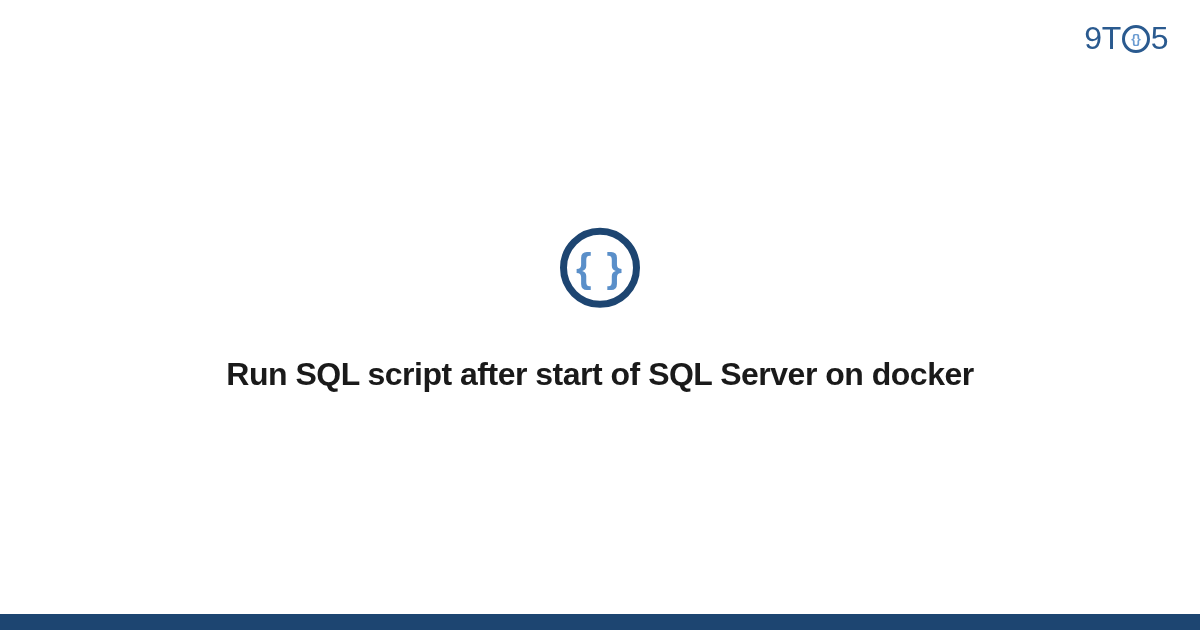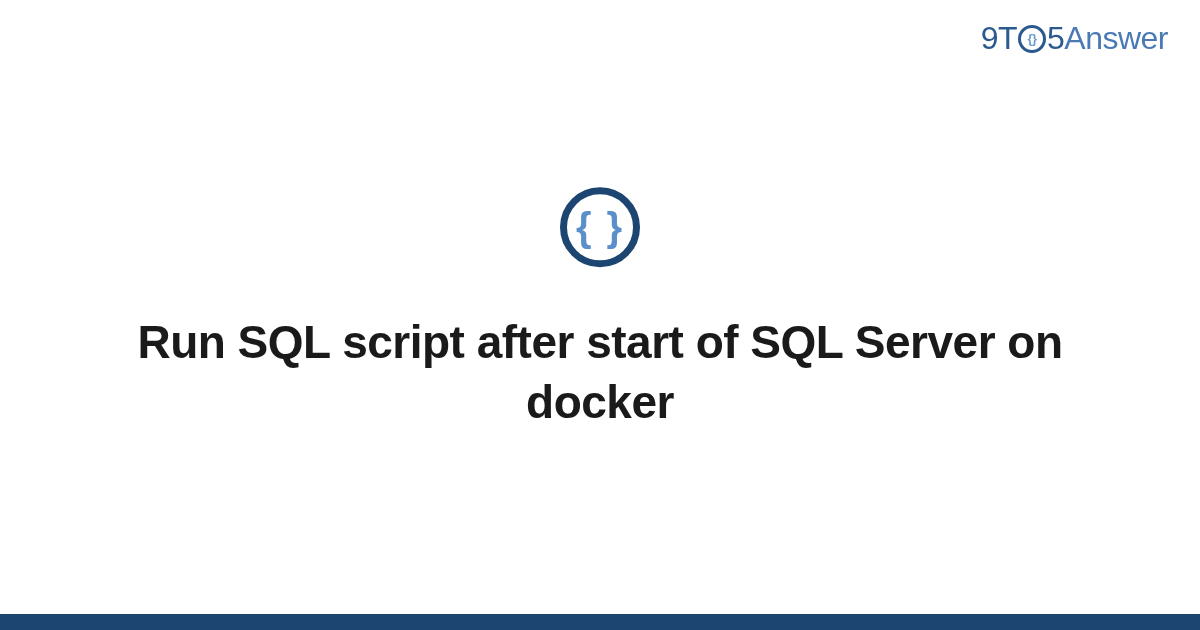--- a/index.html
+++ b/index.html
@@ -78,21 +78,21 @@
     }
     .main-icon .braces {
       font-size: 40px;
       color: #5a8fc9;
       font-weight: 800;
       letter-spacing: 2px;
       line-height: 1;
       font-family: Arial, sans-serif;
     }
     .title {
-      font-size: 46px;
+      font-size: 32px;
       font-weight: 700;
       color: #1a1a1a;
       line-height: 1.3;
       letter-spacing: -0.5px;
     }
     .footer-bar {
       position: absolute;
       bottom: 0;
       left: 0;
       right: 0;
@@ -103,21 +103,20 @@
 </head>
 <body>
 
 <div class="header-logo">
   <span class="nine">9</span>
   <span class="t">T</span>
   <span class="clock-o">
     <span class="inner-braces">{}</span>
   </span>
   <span class="five">5</span>
-  <span class="answer">Answer</span>
 </div>
 
 <div class="center-content">
   <div class="main-icon">
     <span class="braces">{ }</span>
   </div>
   <h1 class="title">Run SQL script after start of SQL Server on docker</h1>
 </div>
 
 <div class="footer-bar"></div>

